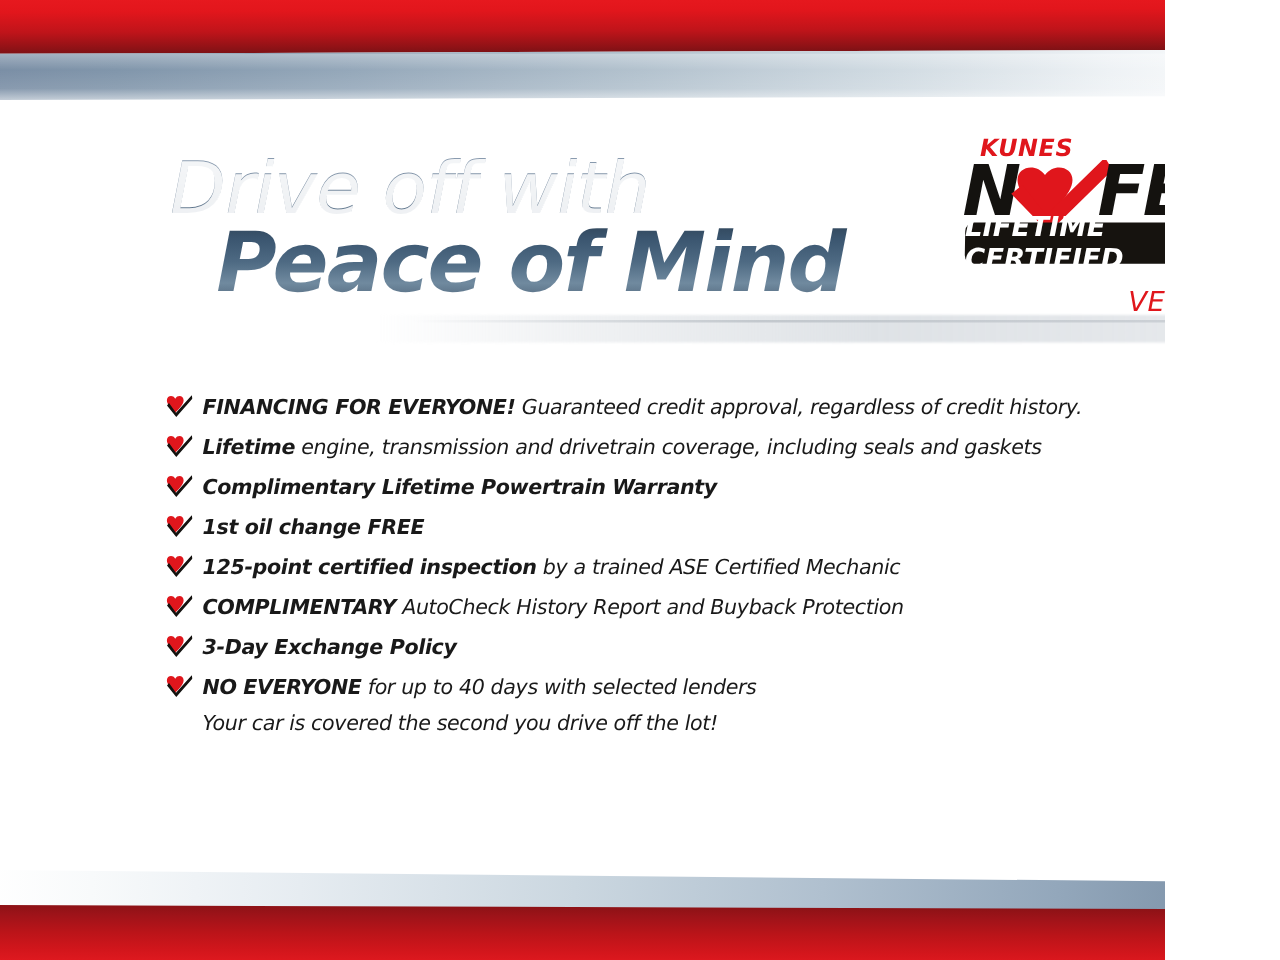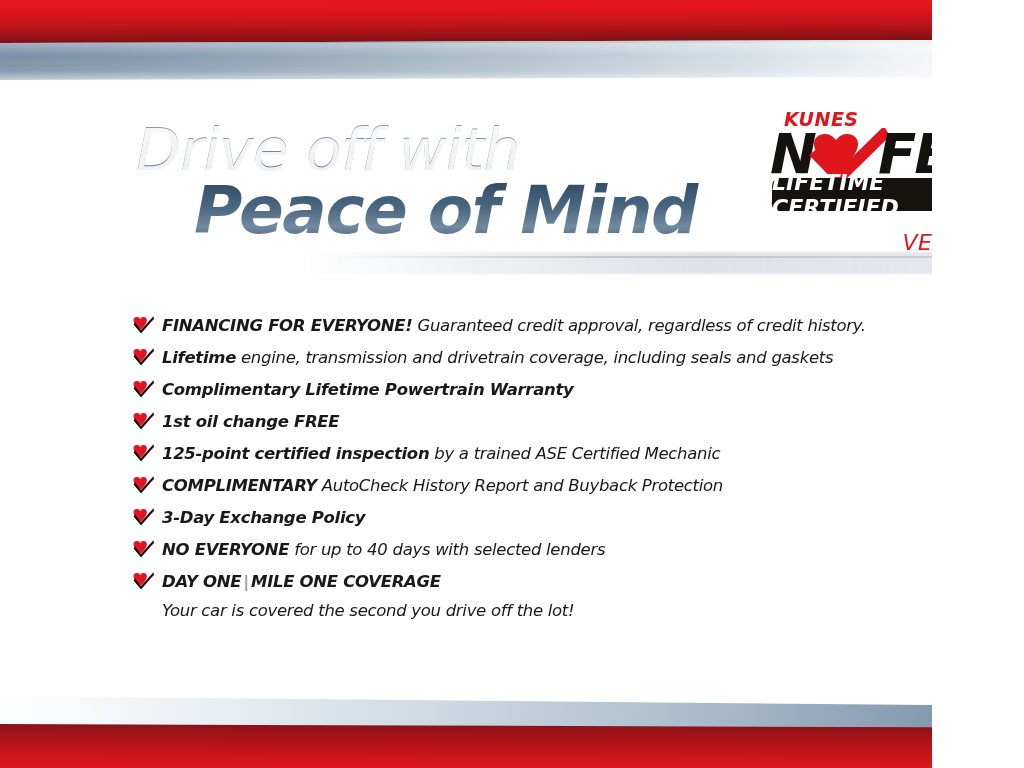--- a/index.html
+++ b/index.html
@@ -49,21 +49,21 @@
     background-clip:text;-webkit-background-clip:text;color:transparent;
     letter-spacing:-0.5px;
   }
   .headline .l1{
     font-size:58px;line-height:56px;font-weight:400;
     font-family:"DejaVu Sans", sans-serif;
     background-image:linear-gradient(to bottom,#8e9fb2 0%,#7d90a5 35%,#62788f 72%,#556d85 100%);
     text-shadow:0 1px 0 rgba(255,255,255,0.9);
   }
   .headline .l2{
-    font-size:66px;line-height:70px;margin-top:-2px;margin-left:58px;
+    font-size:66px;line-height:70px;margin-top:-2px;margin-left:37px;
     font-family:"DejaVu Sans", sans-serif;font-weight:bold;
     background-image:linear-gradient(to bottom,#2f4356 0%,#3b5670 22%,#4e6a83 48%,#708a9f 72%,#53697e 92%,#41576b 100%);
     letter-spacing:-1.5px;
     filter:drop-shadow(1px 1px 0 rgba(255,255,255,0.85));
   }
 
   
   .logo{position:absolute;left:768px;top:108px;width:248px;height:136px;}
   .logo-kunes{
     position:absolute;left:16px;top:0px;
@@ -252,29 +252,20 @@
       <span class="hc-bullet">
         <svg viewBox="0 0 22 19" width="22" height="19" aria-hidden="true">
           <path d="M1.5 5.2 C1.5 1.6, 6.2 0.6, 8.2 3.9 C10.2 0.6, 14.9 1.6, 14.9 5.2 C14.9 9.2, 9.6 13.6, 8.2 15 C6.8 13.6, 1.5 9.2, 1.5 5.2 Z" fill="#e0161c"></path>
           <path d="M3.2 7.4 L8.8 15.2 L21.4 1.2 L22 3.8 L9.0 18.6 L1.6 9.4 Z" fill="#14120f"></path>
         </svg>
       </span>
       <span class="feature-text"><span class="lead">NO EVERYONE</span><span class="rest"> for up to 40 days with selected lenders</span></span>
     </div>
 
     <div class="feature-row" style="display:block;">
-      <div style="display:flex;align-items:flex-start;">
-        <span class="hc-bullet">
-          <svg viewBox="0 0 22 19" width="22" height="19" aria-hidden="true">
-            <path d="M1.5 5.2 C1.5 1.6, 6.2 0.6, 8.2 3.9 C10.2 0.6, 14.9 1.6, 14.9 5.2 C14.9 9.2, 9.6 13.6, 8.2 15 C6.8 13.6, 1.5 9.2, 1.5 5.2 Z" fill="#e0161c"></path>
-            <path d="M3.2 7.4 L8.8 15.2 L21.4 1.2 L22 3.8 L9.0 18.6 L1.6 9.4 Z" fill="#14120f"></path>
-          </svg>
-        </span>
-        <span class="feature-text"><span class="lead">DAY ONE</span><span class="sep">|</span><span class="lead">MILE ONE COVERAGE</span></span>
-      </div>
       <div class="subline">Your car is covered the second you drive off the lot!</div>
     </div>
 
   </div>
 
   <div class="bottom-banner">
     <div class="bot-gray"></div>
     <div class="bot-red"></div>
   </div>
 

